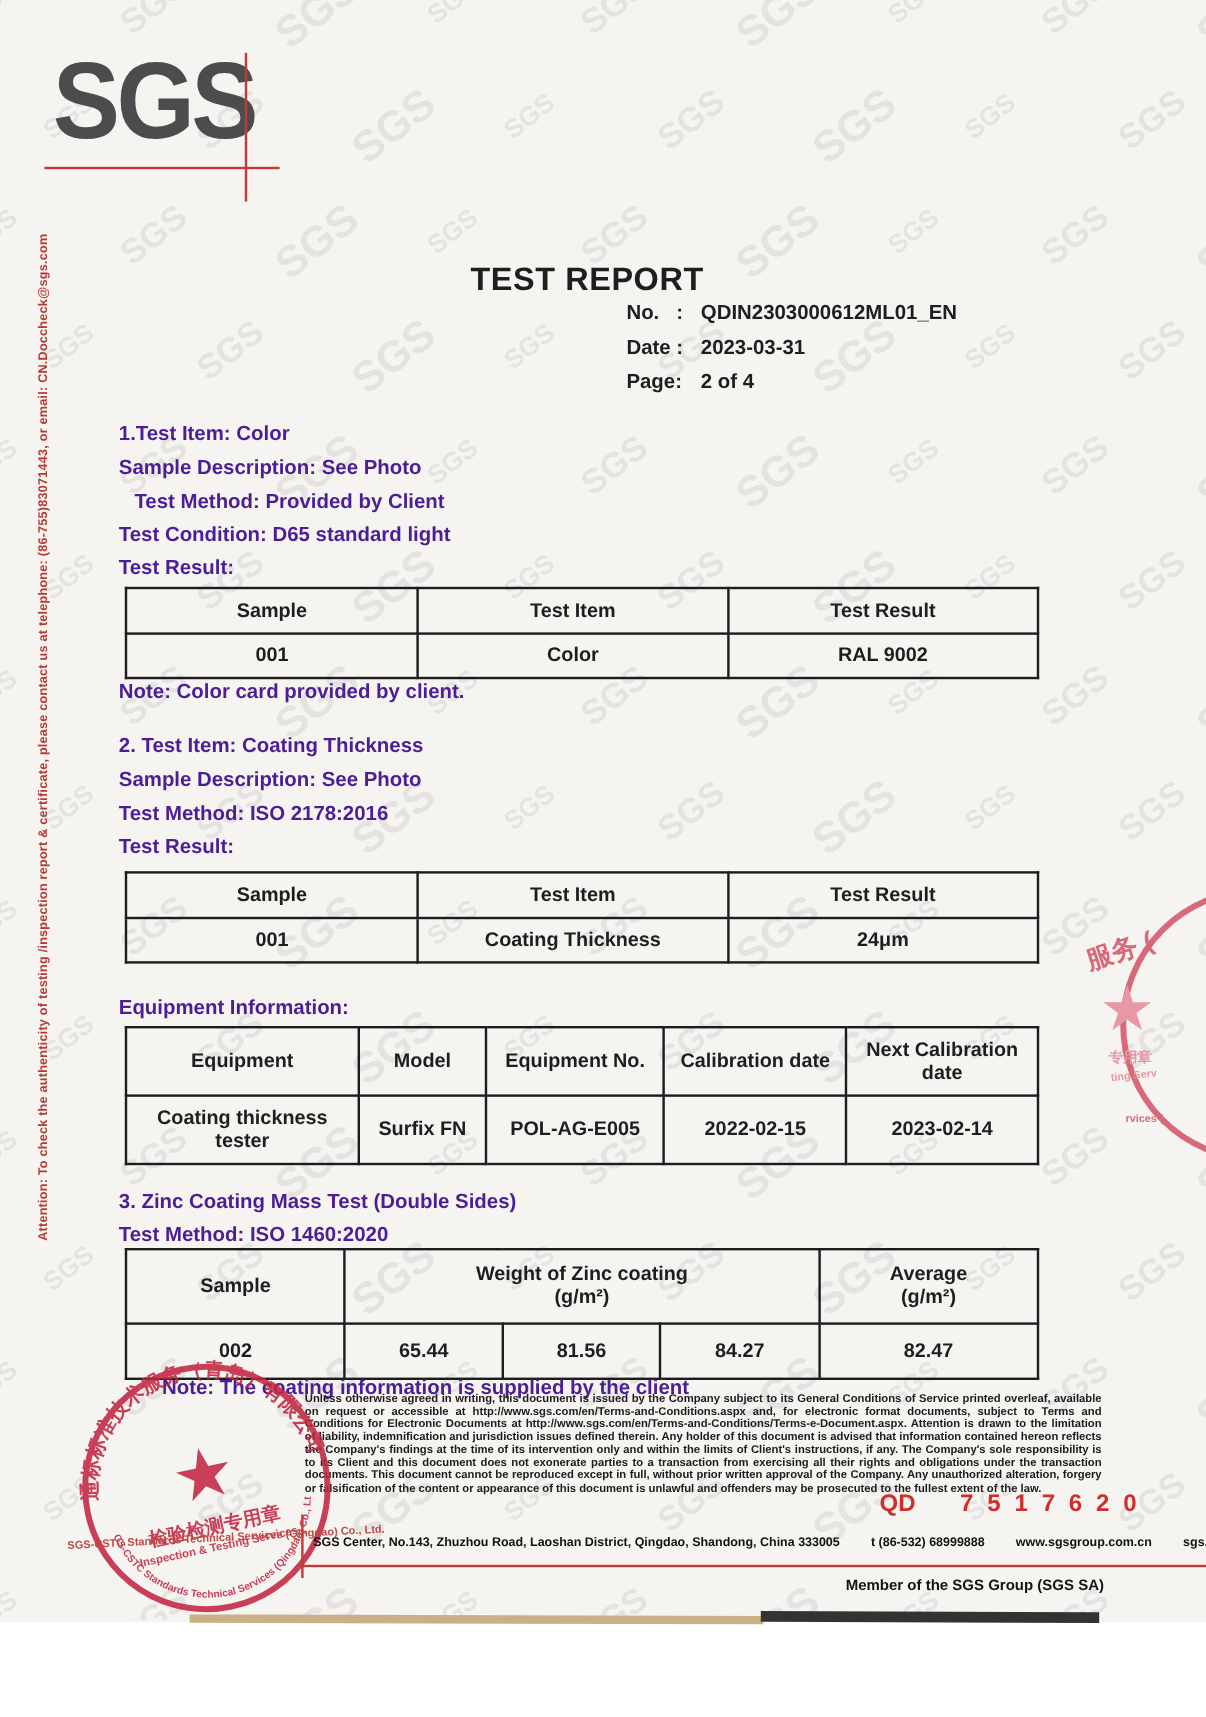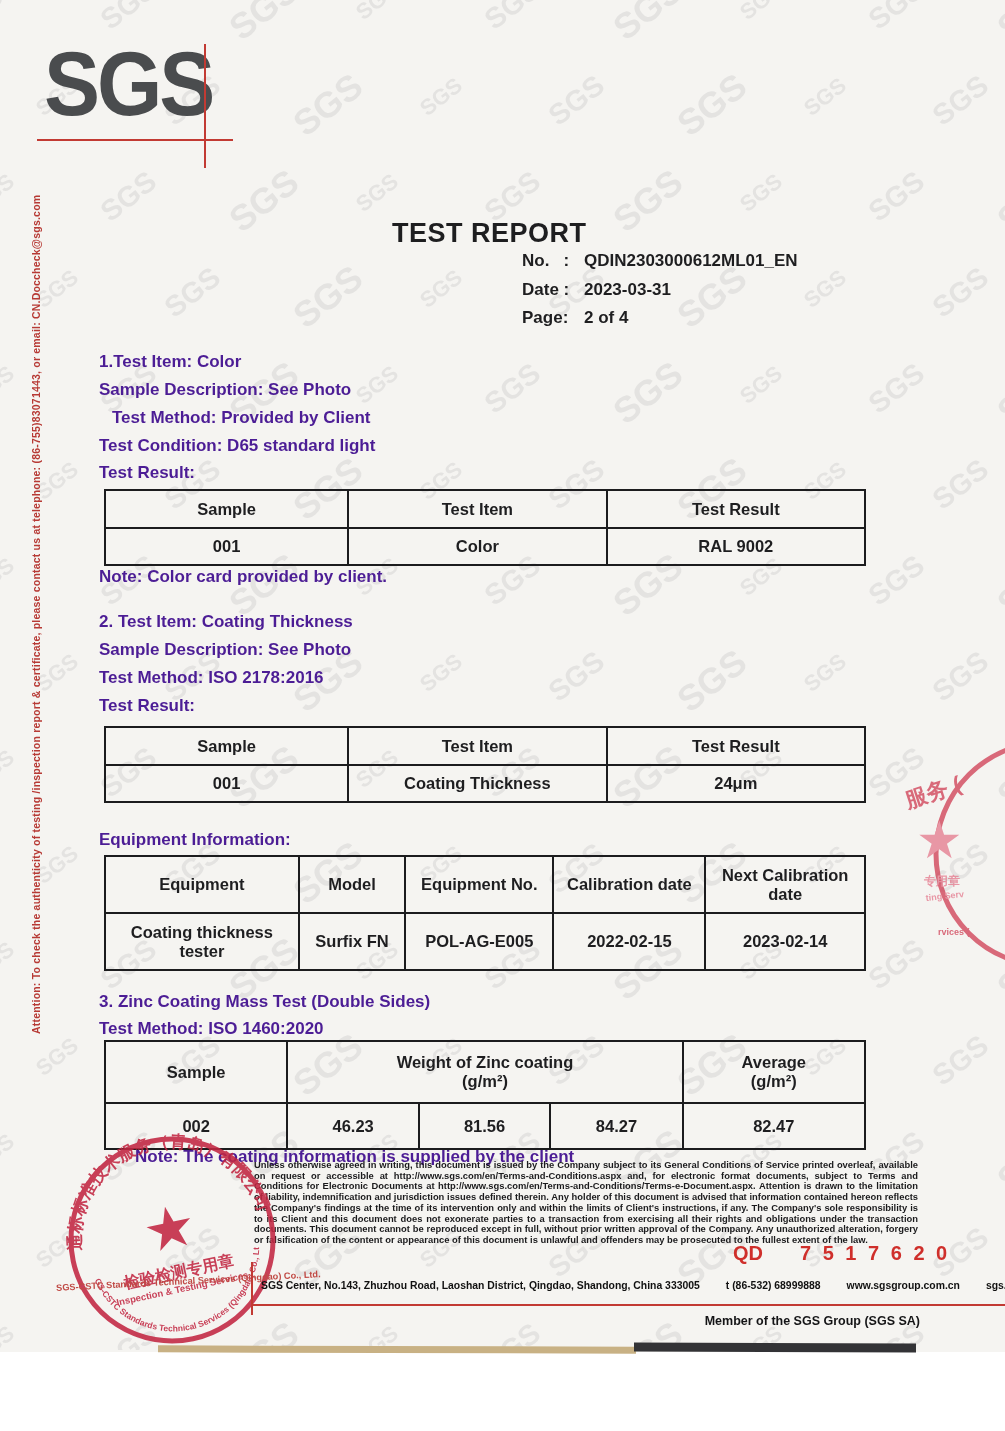--- a/index.html
+++ b/index.html
@@ -288,21 +288,21 @@
         <div>Weight of Zinc coating</div>
         <div>(g/m²)</div>
       </td>
       <td>
         <div>Average</div>
         <div>(g/m²)</div>
       </td>
     </tr>
     <tr style="height:46px;">
       <td>002</td>
-      <td>46.23</td>
+      <td>65.44</td>
       <td>81.56</td>
       <td>84.27</td>
       <td>82.47</td>
     </tr>
   </tbody>
     </table>
   <div class="doc-line" style="left:99px;top:1147px;margin-left:36px;">Note: The coating information is supplied by the client</div>
 
   <div class="disclaimer">Unless otherwise agreed in writing, this document is issued by the Company subject to its General Conditions of Service printed overleaf, available on request or accessible at http://www.sgs.com/en/Terms-and-Conditions.aspx and, for electronic format documents, subject to Terms and Conditions for Electronic Documents at http://www.sgs.com/en/Terms-and-Conditions/Terms-e-Document.aspx. Attention is drawn to the limitation of liability, indemnification and jurisdiction issues defined therein. Any holder of this document is advised that information contained hereon reflects the Company's findings at the time of its intervention only and within the limits of Client's instructions, if any. The Company's sole responsibility is to its Client and this document does not exonerate parties to a transaction from exercising all their rights and obligations under the transaction documents. This document cannot be reproduced except in full, without prior written approval of the Company. Any unauthorized alteration, forgery or falsification of the content or appearance of this document is unlawful and offenders may be prosecuted to the fullest extent of the law.</div>
 

